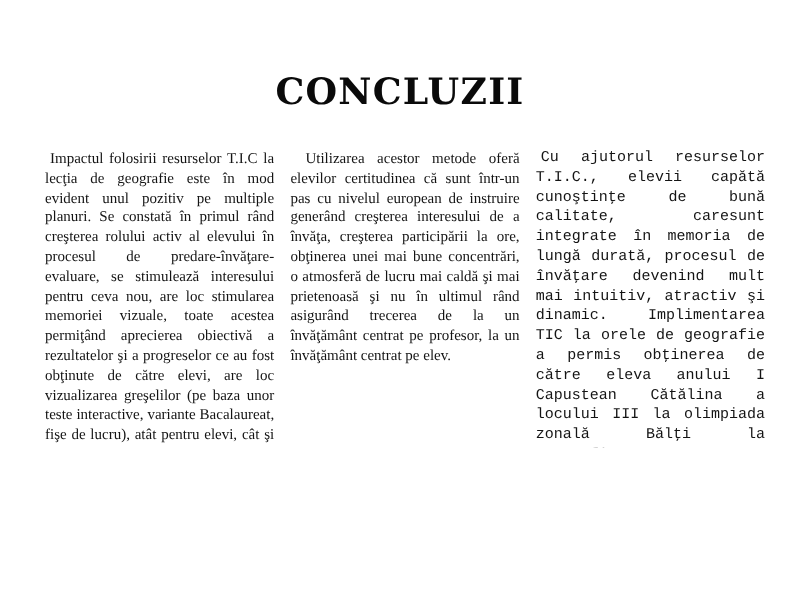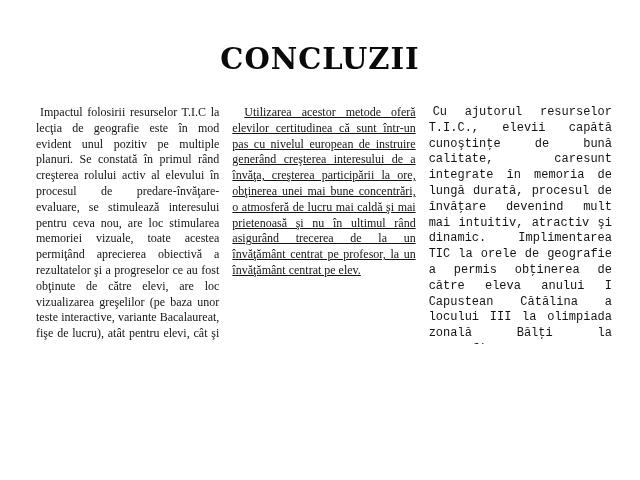--- a/index.html
+++ b/index.html
@@ -7,20 +7,21 @@
     padding: 0;
     background: #ffffff;
   }
   .slide {
     position: relative;
     width: 640px;
     height: 344px;
     background: #ffffff;
     overflow: hidden;
     font-family: "Liberation Serif", serif;
+    margin-top: 14px;
   }
   .slide-title {
     margin: 0;
     padding-top: 42px;
     text-align: center;
     font-family: "DejaVu Serif", serif;
     font-weight: bold;
     font-size: 29px;
     letter-spacing: 1px;
     color: #0a0a0a;
@@ -38,21 +39,21 @@
   }
   .column p {
     margin: 0;
     font-family: "Liberation Serif", serif;
     font-size: 12px;
     line-height: 15.8px;
     color: #141414;
     text-align: justify;
   }
   .column.col-1 p { text-indent: 4px; }
-  .column.col-2 p { text-indent: 12px; text-decoration: underline; }
+  .column.col-2 p { text-indent: 12px; }
   .column.col-3 p { text-indent: 4px; font-family: Liberation Mono, monospace; }
 </style>
 </head>
 <body>
 
 <div class="slide">
   <h1 class="slide-title">CONCLUZII</h1>
 
   <div class="columns">
     <div class="column col-1">

